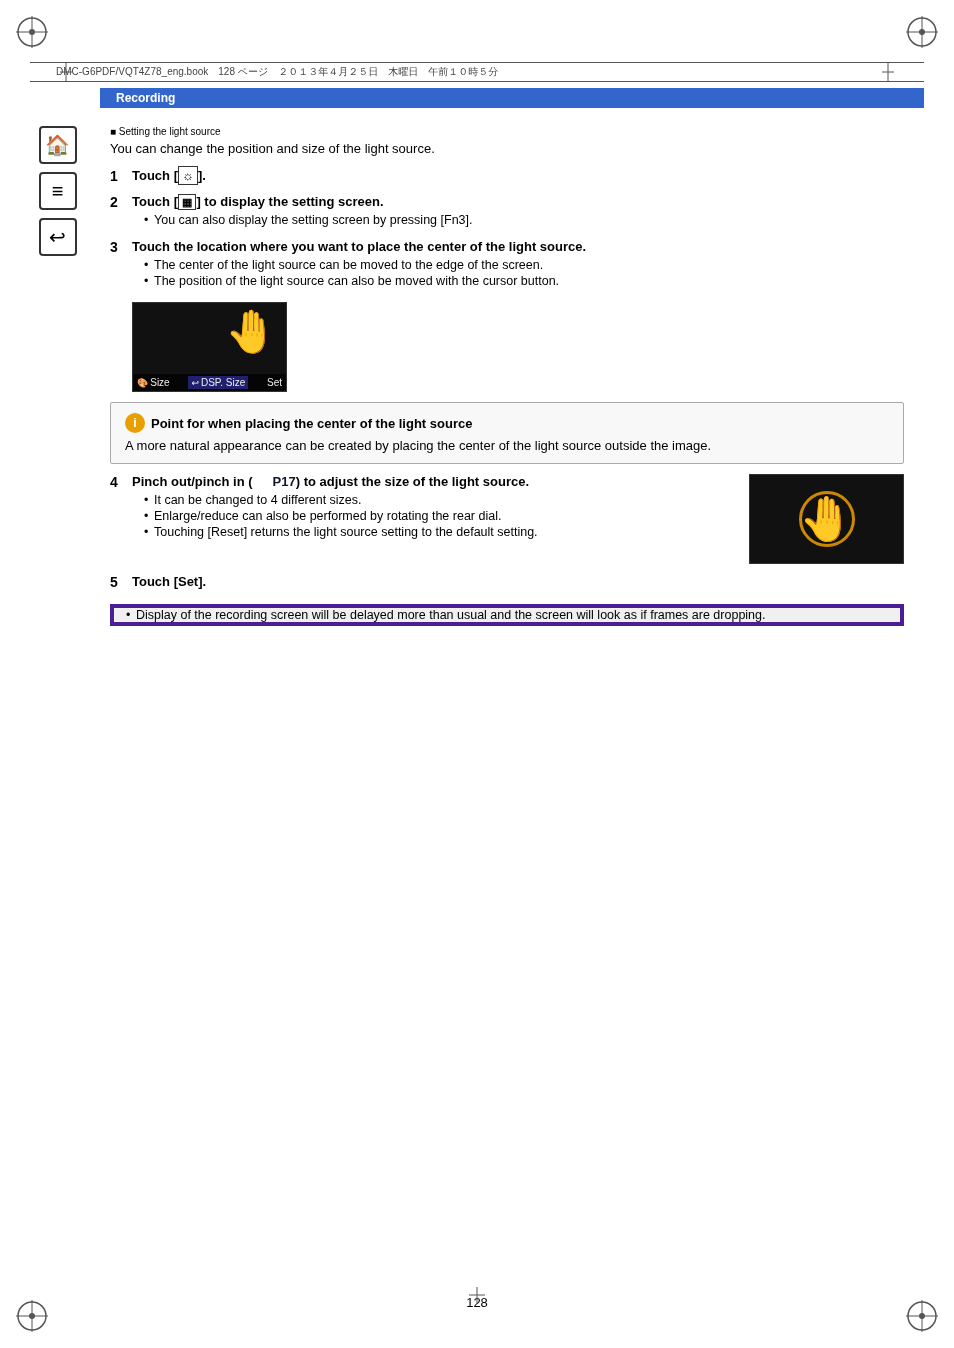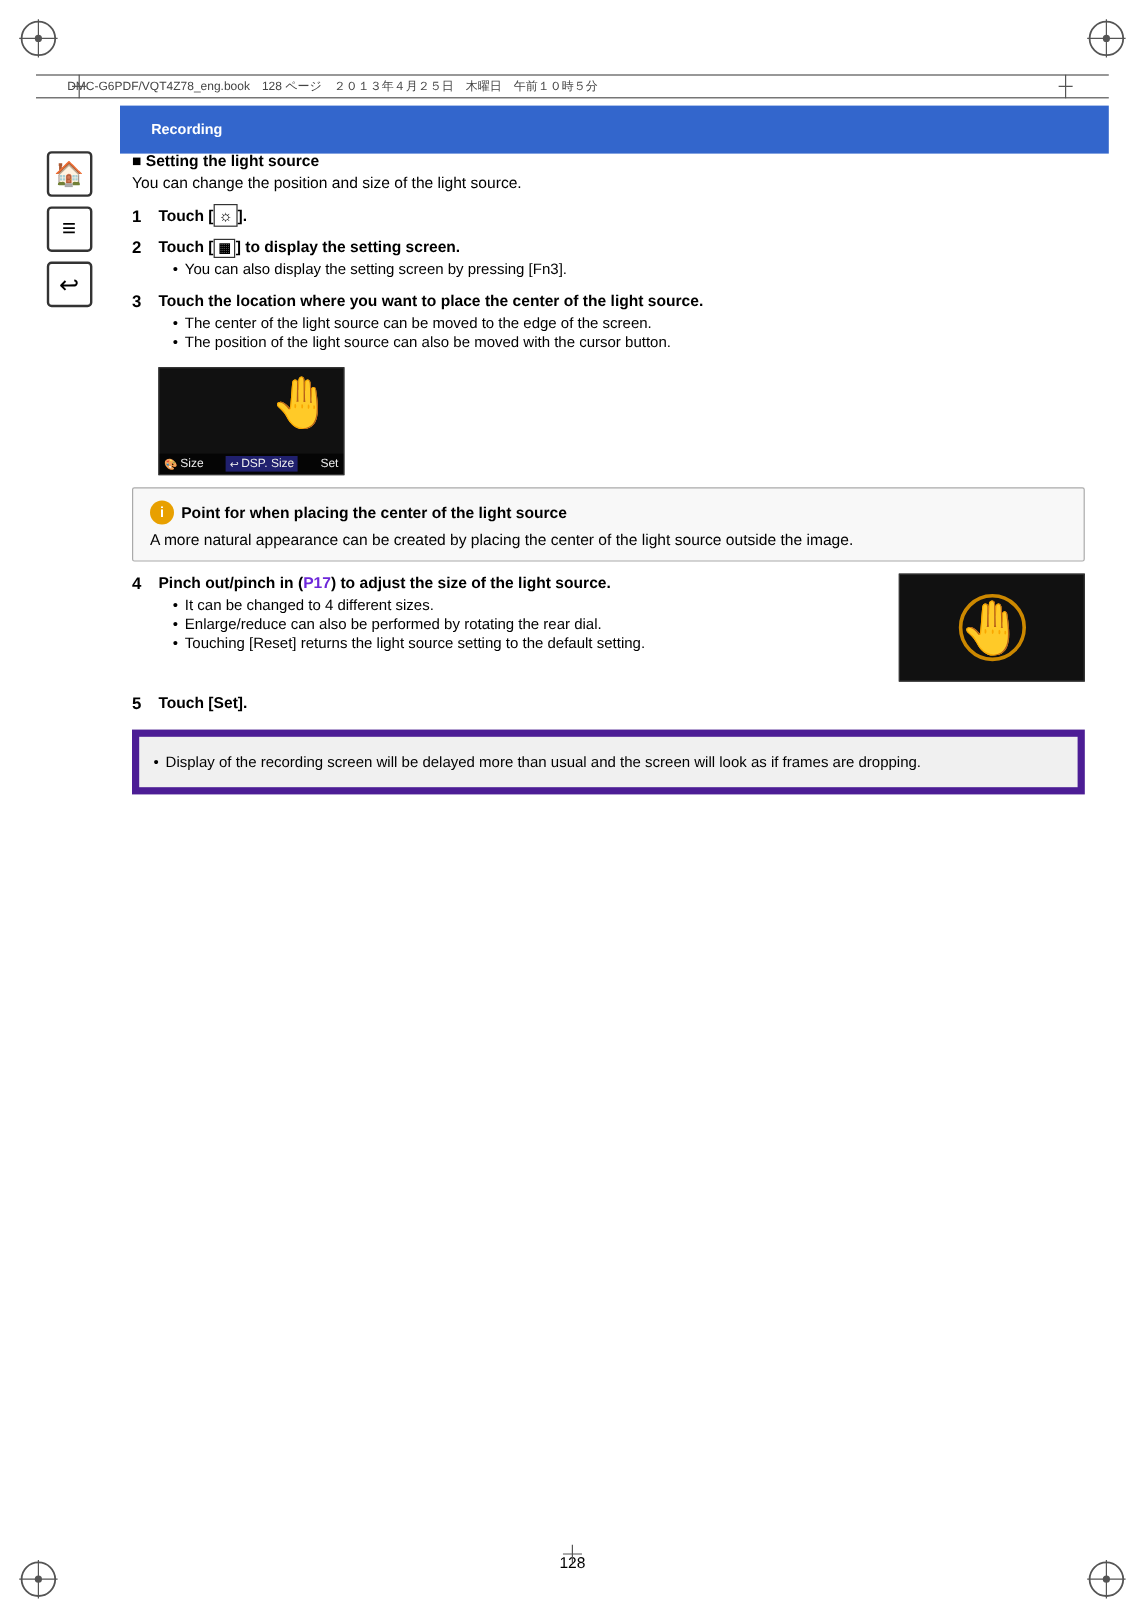--- a/index.html
+++ b/index.html
@@ -39,25 +39,25 @@
       font-size: 10px;
       color: #333;
       padding: 0 6px;
     }
 
     
     .recording-tab {
       position: absolute;
       top: 88px;
       left: 100px; right: 30px;
-      height: 40px;
+      height: 20px;
       background: #3366cc;
       display: flex;
       align-items: center;
-      padding-left: 26px;
+      padding-left: 16px;
     }
     .recording-tab span {
       color: #fff;
       font-size: 12px;
       font-weight: bold;
     }
 
     
     .sidebar {
       position: absolute;
@@ -84,22 +84,22 @@
       position: absolute;
       top: 112px;
       left: 100px;
       right: 40px;
       bottom: 80px;
       padding: 14px 10px;
     }
 
     
     .section-heading {
-      font-size: 13px;
-      font-weight: bold;
+      font-size: 10px;
+      font-weight: normal;
       margin-bottom: 4px;
     }
     .section-heading::before {
       content: "■ ";
     }
 
     .section-desc {
       font-size: 13px;
       margin-bottom: 12px;
     }
@@ -131,21 +131,21 @@
       position: relative;
       padding-left: 10px;
       font-size: 12.5px;
       margin-bottom: 2px;
     }
     .step-content .bullet-list li::before {
       content: "•";
       position: absolute;
       left: 0;
     }
-    .link-blue { color: #6d28d9; }
+    .link-blue { color: #0f172a; margin-left: 20px; }
 
     
     .step3-row {
       display: flex;
       gap: 12px;
       align-items: flex-start;
       flex-direction: column;
     }
     .step3-text { flex: 1; }
     .step3-image {
@@ -229,22 +229,22 @@
       width: 56px; height: 56px;
       border: 3px solid #cc8800;
       border-radius: 50%;
       top: 50%; left: 50%;
       transform: translate(-50%, -50%);
     }
 
     
     .note-box {
       background: #f0f0f0;
-      border: 6px solid #4c1d95;
-      padding: 14px 12px;
+      border: 4px solid #4c1d95;
+      padding: 0 12px;
       font-size: 12.5px;
       margin-top: 14px;
     }
     .note-box .note-bullet {
       padding-left: 10px;
       position: relative;
     }
     .note-box .note-bullet::before {
       content: "•";
       position: absolute;

